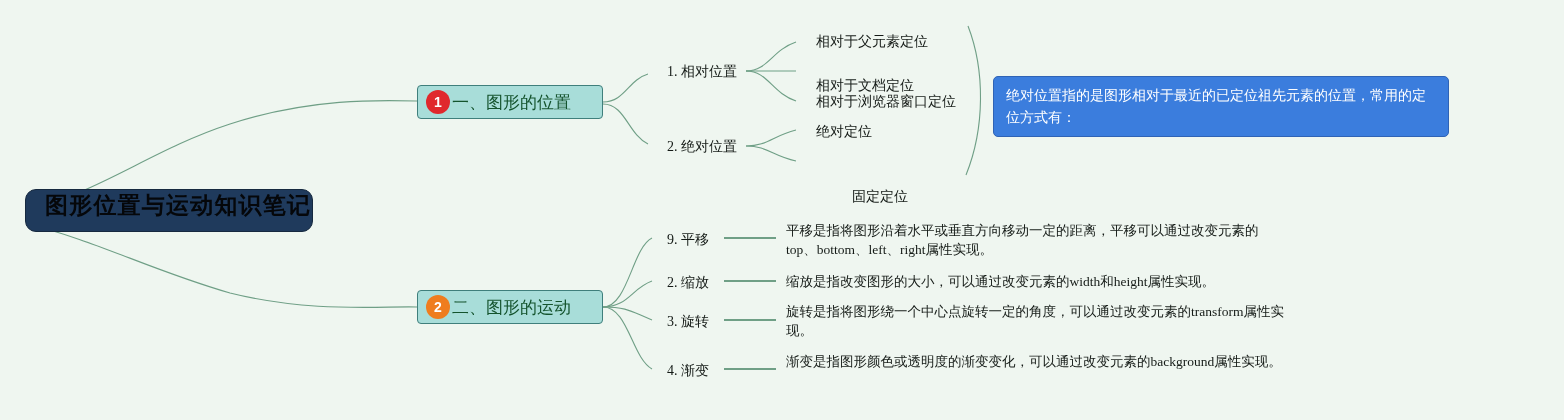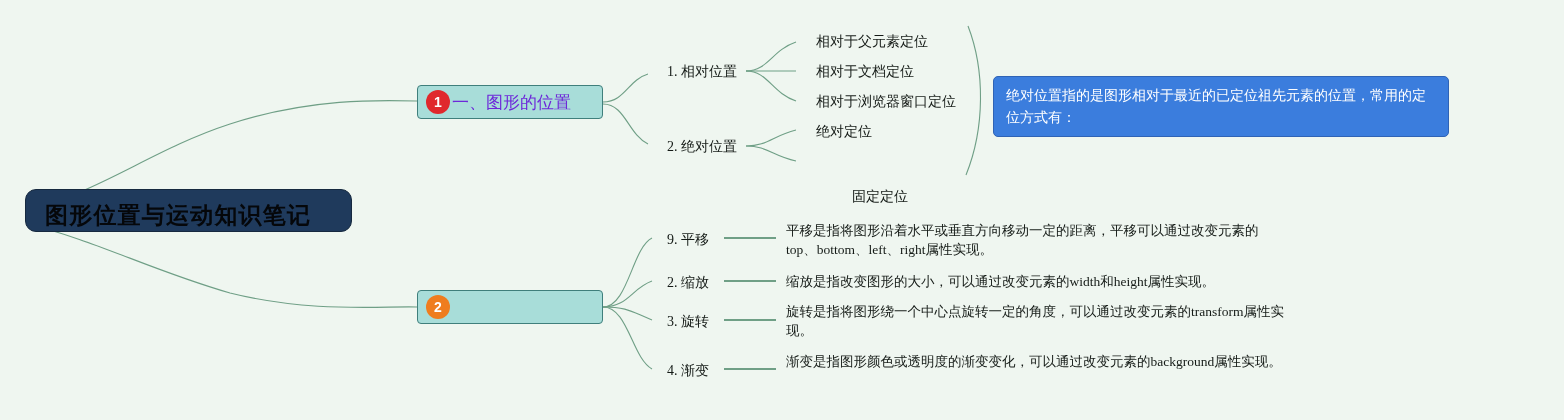--- a/index.html
+++ b/index.html
@@ -25,27 +25,27 @@
   .node {
     position: absolute;
     box-sizing: border-box;
     white-space: nowrap;
   }
 
   
   .root {
     left: 25px;
     top: 189px;
-    width: 327px;
+    width: 288px;
     height: 43px;
     background: #1f3a5c;
     border: 1px solid #16293f;
     border-radius: 11px;
     display: flex;
-    align-items: flex-end;
+    align-items: flex-start;
     padding-left: 19px;
   }
   .root-label {
     font-size: 23px;
     font-weight: bold;
     color: #05070a;
     letter-spacing: 1.2px;
     font-family: "Liberation Sans", "DejaVu Sans", sans-serif;
   }
 
@@ -72,21 +72,21 @@
     align-items: center;
     justify-content: center;
     flex: 0 0 auto;
     margin-right: 2px;
     font-family: "Liberation Sans", "DejaVu Sans", sans-serif;
   }
   .badge-red    { background: #e0282c; }
   .badge-orange { background: #ef7d1e; }
   .branch-label {
     font-size: 17px;
-    color: #6d28d9;
+    color: #14532d;
     font-family: "Liberation Sans", "DejaVu Sans", sans-serif;
   }
 
   
   .sub {
     font-size: 14px;
     color: #141a16;
     font-family: "Liberation Serif", "DejaVu Serif", serif;
   }
 
@@ -166,31 +166,32 @@
 
   <div class="node branch branch-1">
     <span class="badge badge-red">1</span>
     <span class="branch-label">一、图形的位置</span>
   </div>
 
   <div class="node sub" style="left:667px; top:63px;">1. 相对位置</div>
   <div class="node sub" style="left:667px; top:138px;">2. 绝对位置</div>
 
   <div class="node leaf" style="left:816px; top:33px;">相对于父元素定位</div>
-  <div class="node leaf" style="left:816px; top:63px;">相对于文档定位</div>
+  <div class="node leaf" style="left:816px; top:77px;">相对于文档定位</div>
   <div class="node leaf" style="left:816px; top:93px;">相对于浏览器窗口定位</div>
   <div class="node leaf" style="left:816px; top:123px;">绝对定位</div>
   <div class="node leaf" style="left:852px; top:153px;margin-top:35px;">固定定位</div>
 
   <div class="node callout">
     <span class="callout-text">绝对位置指的是图形相对于最近的已定位祖先元素的位置，常用的定位方式有：</span>
   </div>
 
   <div class="node branch branch-2">
     <span class="badge badge-orange">2</span>
+    <span class="branch-label">二、图形的运动</span>
   </div>
 
   <div class="node sub" style="left:667px; top:231px;">9. 平移</div>
   <div class="node sub" style="left:667px; top:274px;">2. 缩放</div>
   <div class="node sub" style="left:667px; top:313px;text-align:center;">3. 旋转</div>
   <div class="node sub" style="left:667px; top:362px;">4. 渐变</div>
 
   <div class="node desc" style="left:786px; top:221px; width:500px;">平移是指将图形沿着水平或垂直方向移动一定的距离，平移可以通过改变元素的top、bottom、left、right属性实现。</div>
   <div class="node desc" style="left:786px; top:272px; width:500px;">缩放是指改变图形的大小，可以通过改变元素的width和height属性实现。</div>
   <div class="node desc" style="left:786px; top:302px; width:500px;">旋转是指将图形绕一个中心点旋转一定的角度，可以通过改变元素的transform属性实现。</div>

